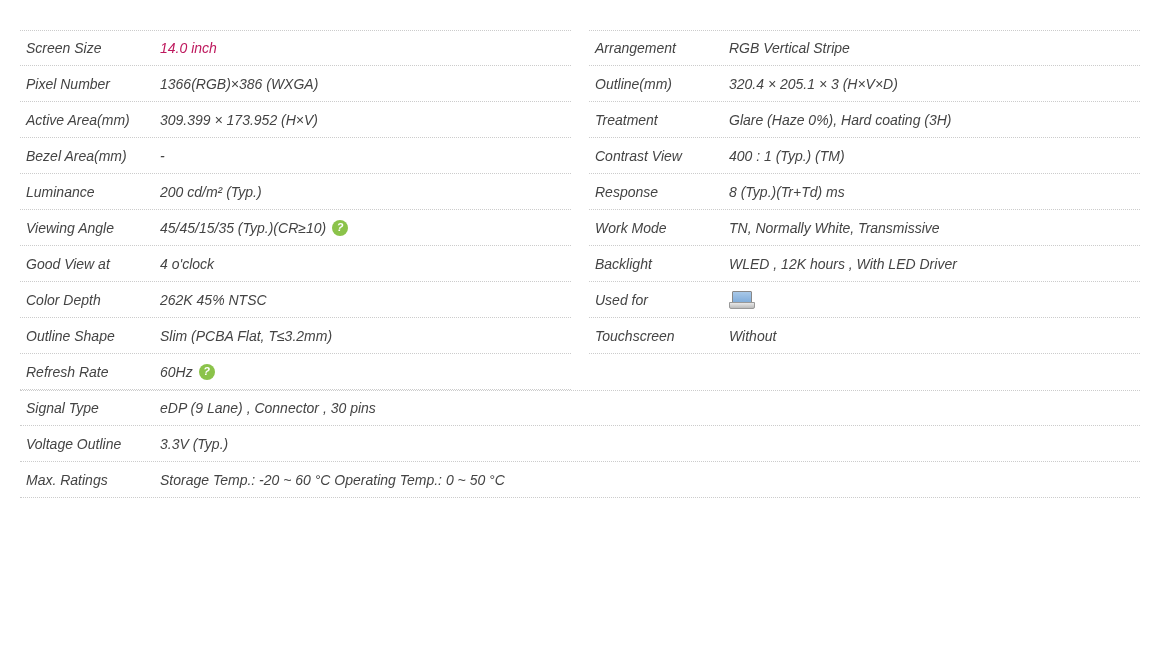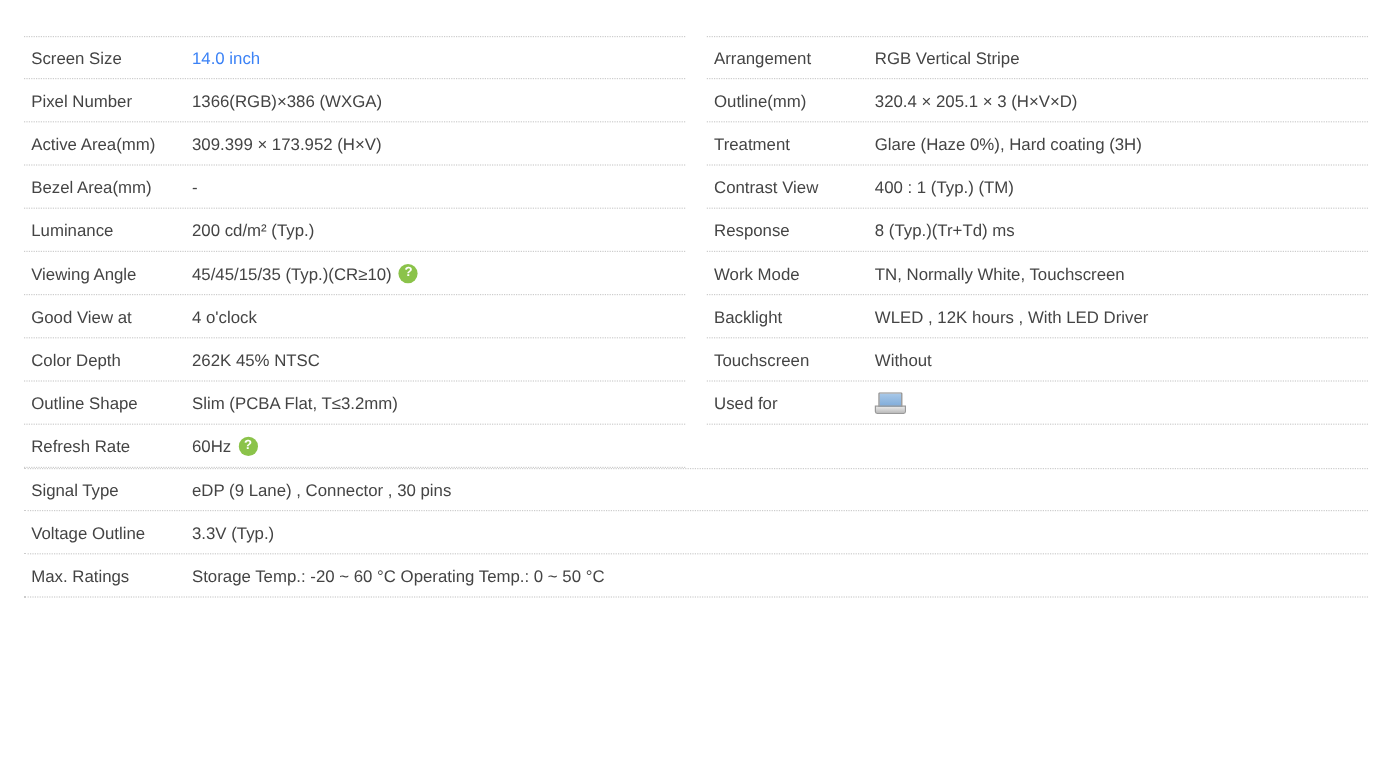--- a/index.html
+++ b/index.html
@@ -21,38 +21,39 @@
     }
     .spec-column {
       flex: 1;
     }
     .spec-row {
       display: flex;
       align-items: center;
       border-bottom: 1px dotted #ccc;
       min-height: 36px;
       padding: 6px 0;
+      font-style: italic;
     }
     .spec-row:first-child {
       border-top: 1px dotted #ccc;
     }
     .spec-label {
       width: 140px;
       flex-shrink: 0;
       padding-left: 6px;
       color: #444;
     }
     .spec-value {
       flex: 1;
       color: #444;
       display: flex;
       align-items: center;
     }
     .spec-value.link {
-      color: #3b82f6;
+      color: #be185d;
     }
     .help-icon {
       display: inline-flex;
       align-items: center;
       justify-content: center;
       width: 16px;
       height: 16px;
       border-radius: 50%;
       background: #8bc34a;
       color: #fff;
@@ -193,40 +194,40 @@
       </div>
       <div class="spec-row">
         <div class="spec-label">Response</div>
         <div class="spec-value">
           <span>8 (Typ.)(Tr+Td) ms</span>
         </div>
       </div>
       <div class="spec-row">
         <div class="spec-label">Work Mode</div>
         <div class="spec-value">
-          <span>TN, Normally White, Touchscreen</span>
+          <span>TN, Normally White, Transmissive</span>
         </div>
       </div>
       <div class="spec-row">
         <div class="spec-label">Backlight</div>
         <div class="spec-value">
           <span>WLED , 12K hours , With LED Driver</span>
-        </div>
-      </div>
-      <div class="spec-row">
-        <div class="spec-label">Touchscreen</div>
-        <div class="spec-value">
-          <span>Without</span>
         </div>
       </div>
       <div class="spec-row">
         <div class="spec-label">Used for</div>
         <div class="spec-value">
           <span></span>
           <span class="laptop-icon"></span>
+        </div>
+      </div>
+      <div class="spec-row">
+        <div class="spec-label">Touchscreen</div>
+        <div class="spec-value">
+          <span>Without</span>
         </div>
       </div>
     </div>
 </div>
 <div class="spec-container full-width-rows" style="display:block; max-width:1130px;">
   <div id="col-bottom" style="width:100%;">
       <div class="spec-row">
         <div class="spec-label">Signal Type</div>
         <div class="spec-value">
           <span>eDP (9 Lane) , Connector , 30 pins</span>

